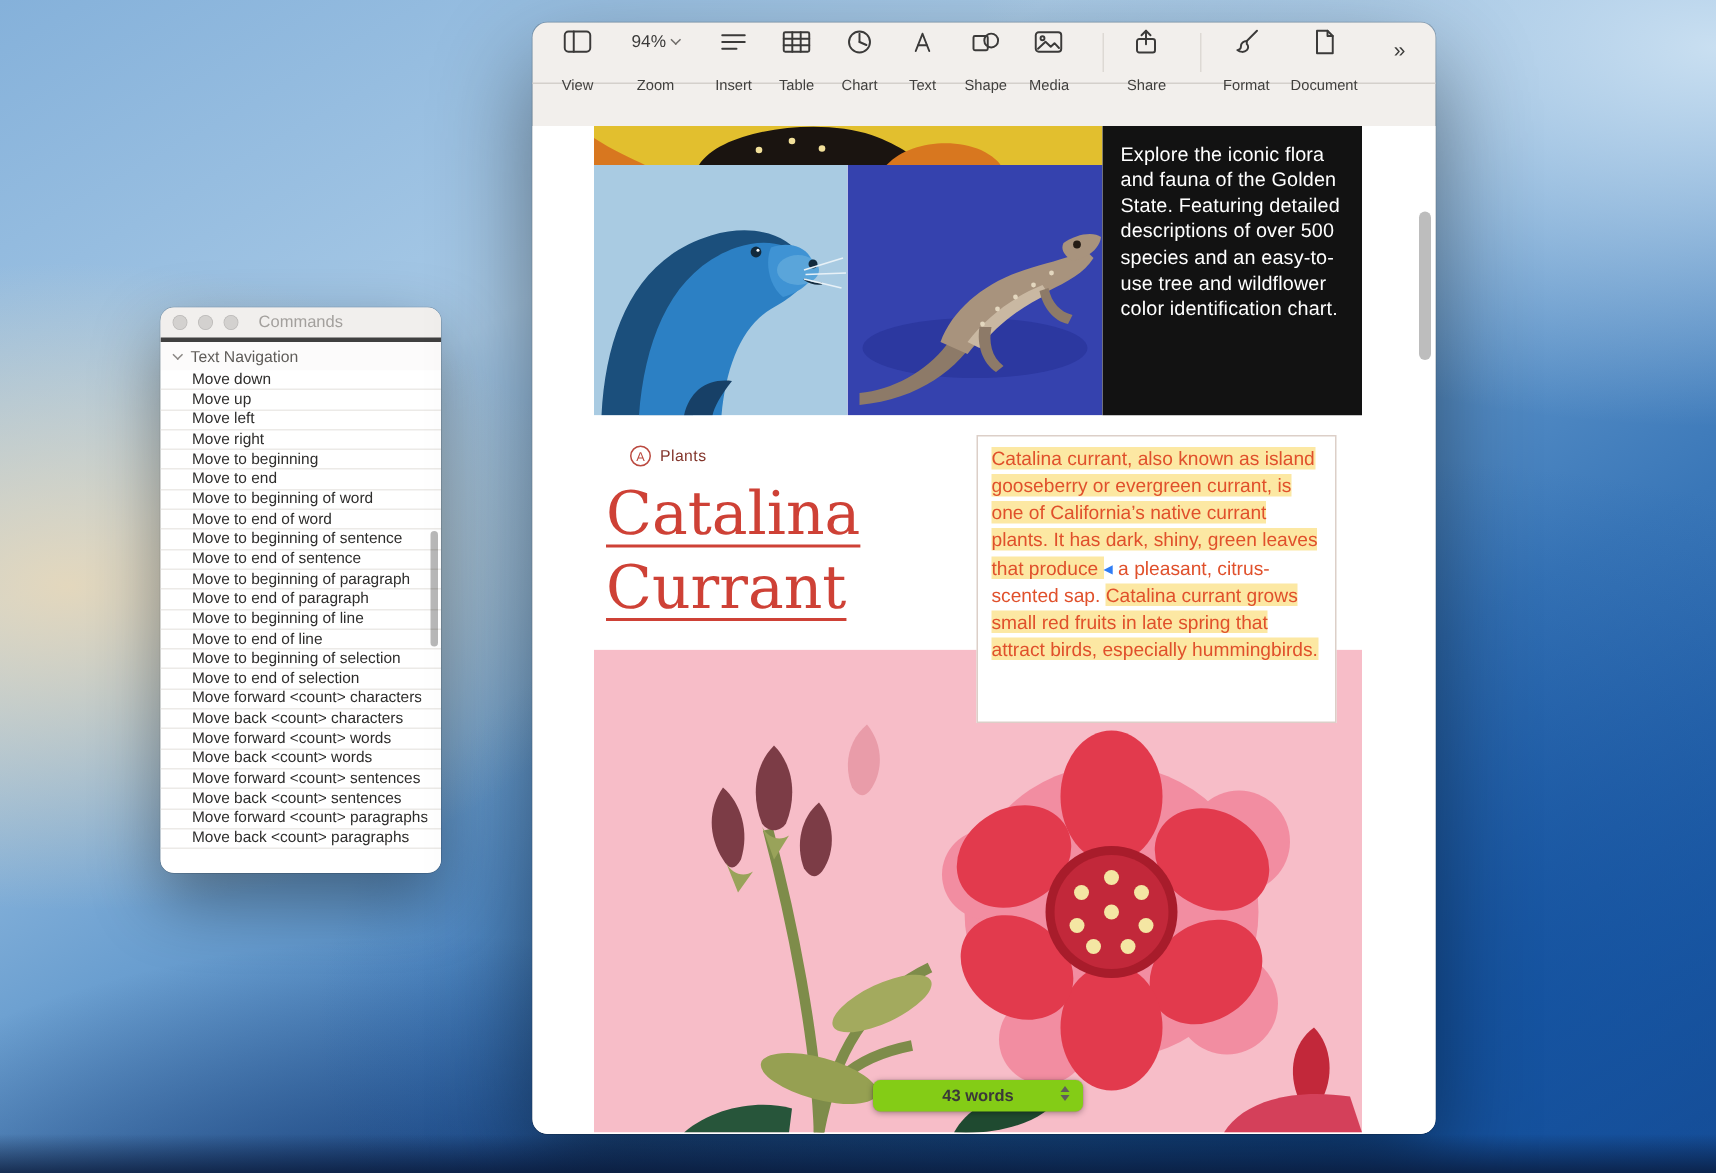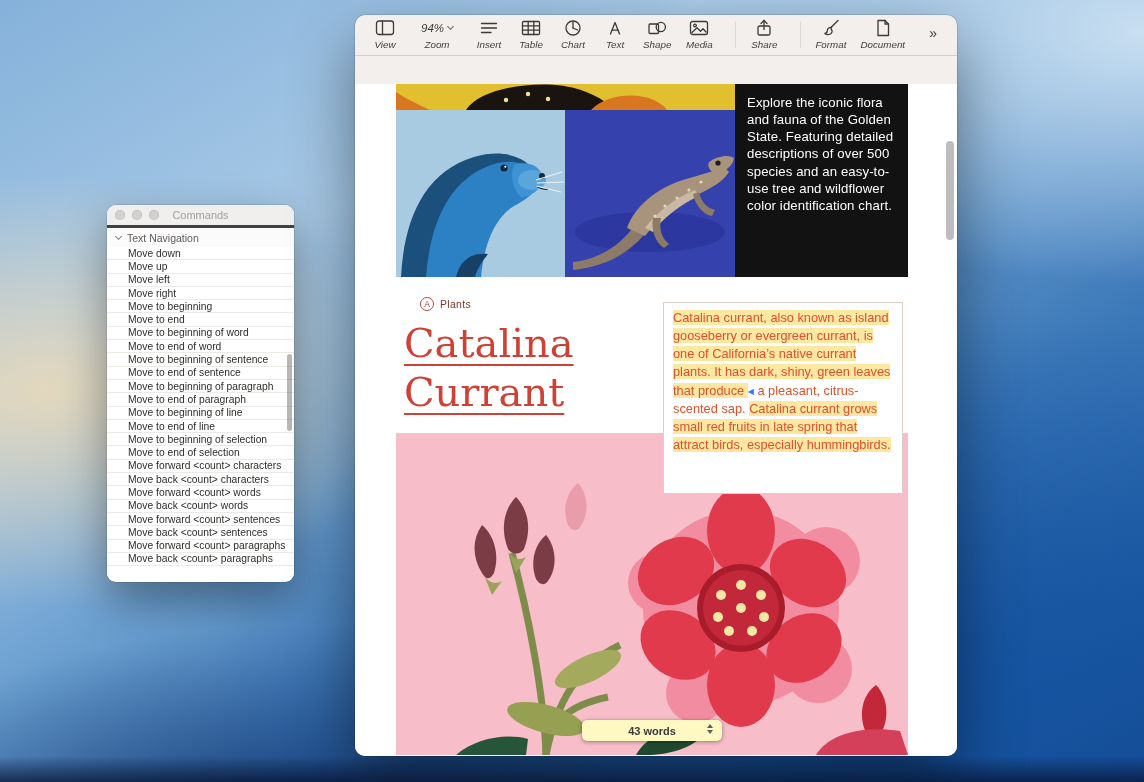--- a/index.html
+++ b/index.html
@@ -79,22 +79,22 @@
     width:10px; height:13px; background:#fdfdfd; border:1px solid #b9b6b2; border-radius:1.5px;
     display:inline-block; position:relative;
   }
   .docicon::after { content:""; position:absolute; right:-1px; top:-1px; border:2.5px solid #e7e4e0; border-left-color:transparent; border-bottom-color:transparent; }
 
   .pg-toolbar {
     height:41px; display:flex; align-items:flex-start; padding:4px 14px 0 16px;
     border-bottom:1px solid #d4d0cb;
   }
   .tb {
-    display:flex; flex-direction:column; align-items:center; gap:3px;
-    background:none; border:none; padding:0; margin-right:14px; min-width:28px; cursor:default;font-style:italic;
+    display:flex; flex-direction:column; align-items:center; gap:16px;
+    background:none; border:none; padding:0; margin-right:14px; min-width:28px; cursor:default;
   }
   .tb.sp { margin-right:22px; }
   .tbicon { height:18px; display:flex; align-items:center; justify-content:center; }
   .tb svg { stroke:#3b3a39; fill:none; stroke-width:1.3; stroke-linecap:round; stroke-linejoin:round; }
   .tblabel { font-size:9.8px; color:#403f3d; line-height:1; white-space:nowrap; }
   .zoomval { height:18px; display:flex; align-items:center; gap:4px; font-size:11.5px; color:#3b3a39; }
   .zoomval .css-chev { border-color:#6e6b68; }
   .tb-sep { width:1px; height:26px; background:#ddd9d4; margin:3px 14px 0 0; }
   .pg-overflow { margin-left:auto; background:none; border:none; font-size:14px; color:#3e3d3b; padding-top:6px; cursor:default; }
 
@@ -124,30 +124,30 @@
   .doc-title {
     position:absolute; left:8px; top:42px; margin:0;
     font-family:"DejaVu Serif","Liberation Serif",serif; font-weight:400;
     font-size:40px; line-height:1.22; color:#ce4136;
   }
   .doc-title span { display:block; text-decoration:underline; text-decoration-thickness:2px; text-underline-offset:7px; }
 
   .textbox {
     position:absolute; left:255px; top:13px; width:240px; height:192px;
     background:#fff; border:1px solid #dccfc8; padding:6px 9px;
-    font-size:12.8px; line-height:1.42; color:#e0502b; z-index:3; margin:12px;
+    font-size:12.8px; line-height:1.42; color:#e0502b; z-index:3; margin:0;
   }
   .bpart.hl { background:#fce8a3; }
   .bpart.marker { color:#2f7df6; font-size:8px; background:none; vertical-align:1px; }
 
   .flowersec { height:322px; }
 
   .wordpill {
     position:absolute; left:227px; bottom:15px; width:140px; height:21px;
-    background:#fef9c3; border-radius:5px;
+    background:#84cc16; border-radius:5px;
     box-shadow:0 1px 4px rgba(0,0,0,0.35), 0 0 0 0.5px rgba(0,0,0,0.08);
     display:flex; align-items:center; justify-content:center; z-index:6;
   }
   .wc { font-size:11px; font-weight:700; color:#3a3938; }
   .stepper { position:absolute; right:9px; top:4px; display:flex; flex-direction:column; align-items:center; gap:2px; }
   .step-up   { width:0; height:0; border-left:3px solid transparent; border-right:3px solid transparent; border-bottom:4px solid #5f5d5b; }
   .step-down { width:0; height:0; border-left:3px solid transparent; border-right:3px solid transparent; border-top:4px solid #5f5d5b; }
 
   .doc-scrollthumb {
     position:absolute; right:3px; top:57px; width:8px; height:99px;

